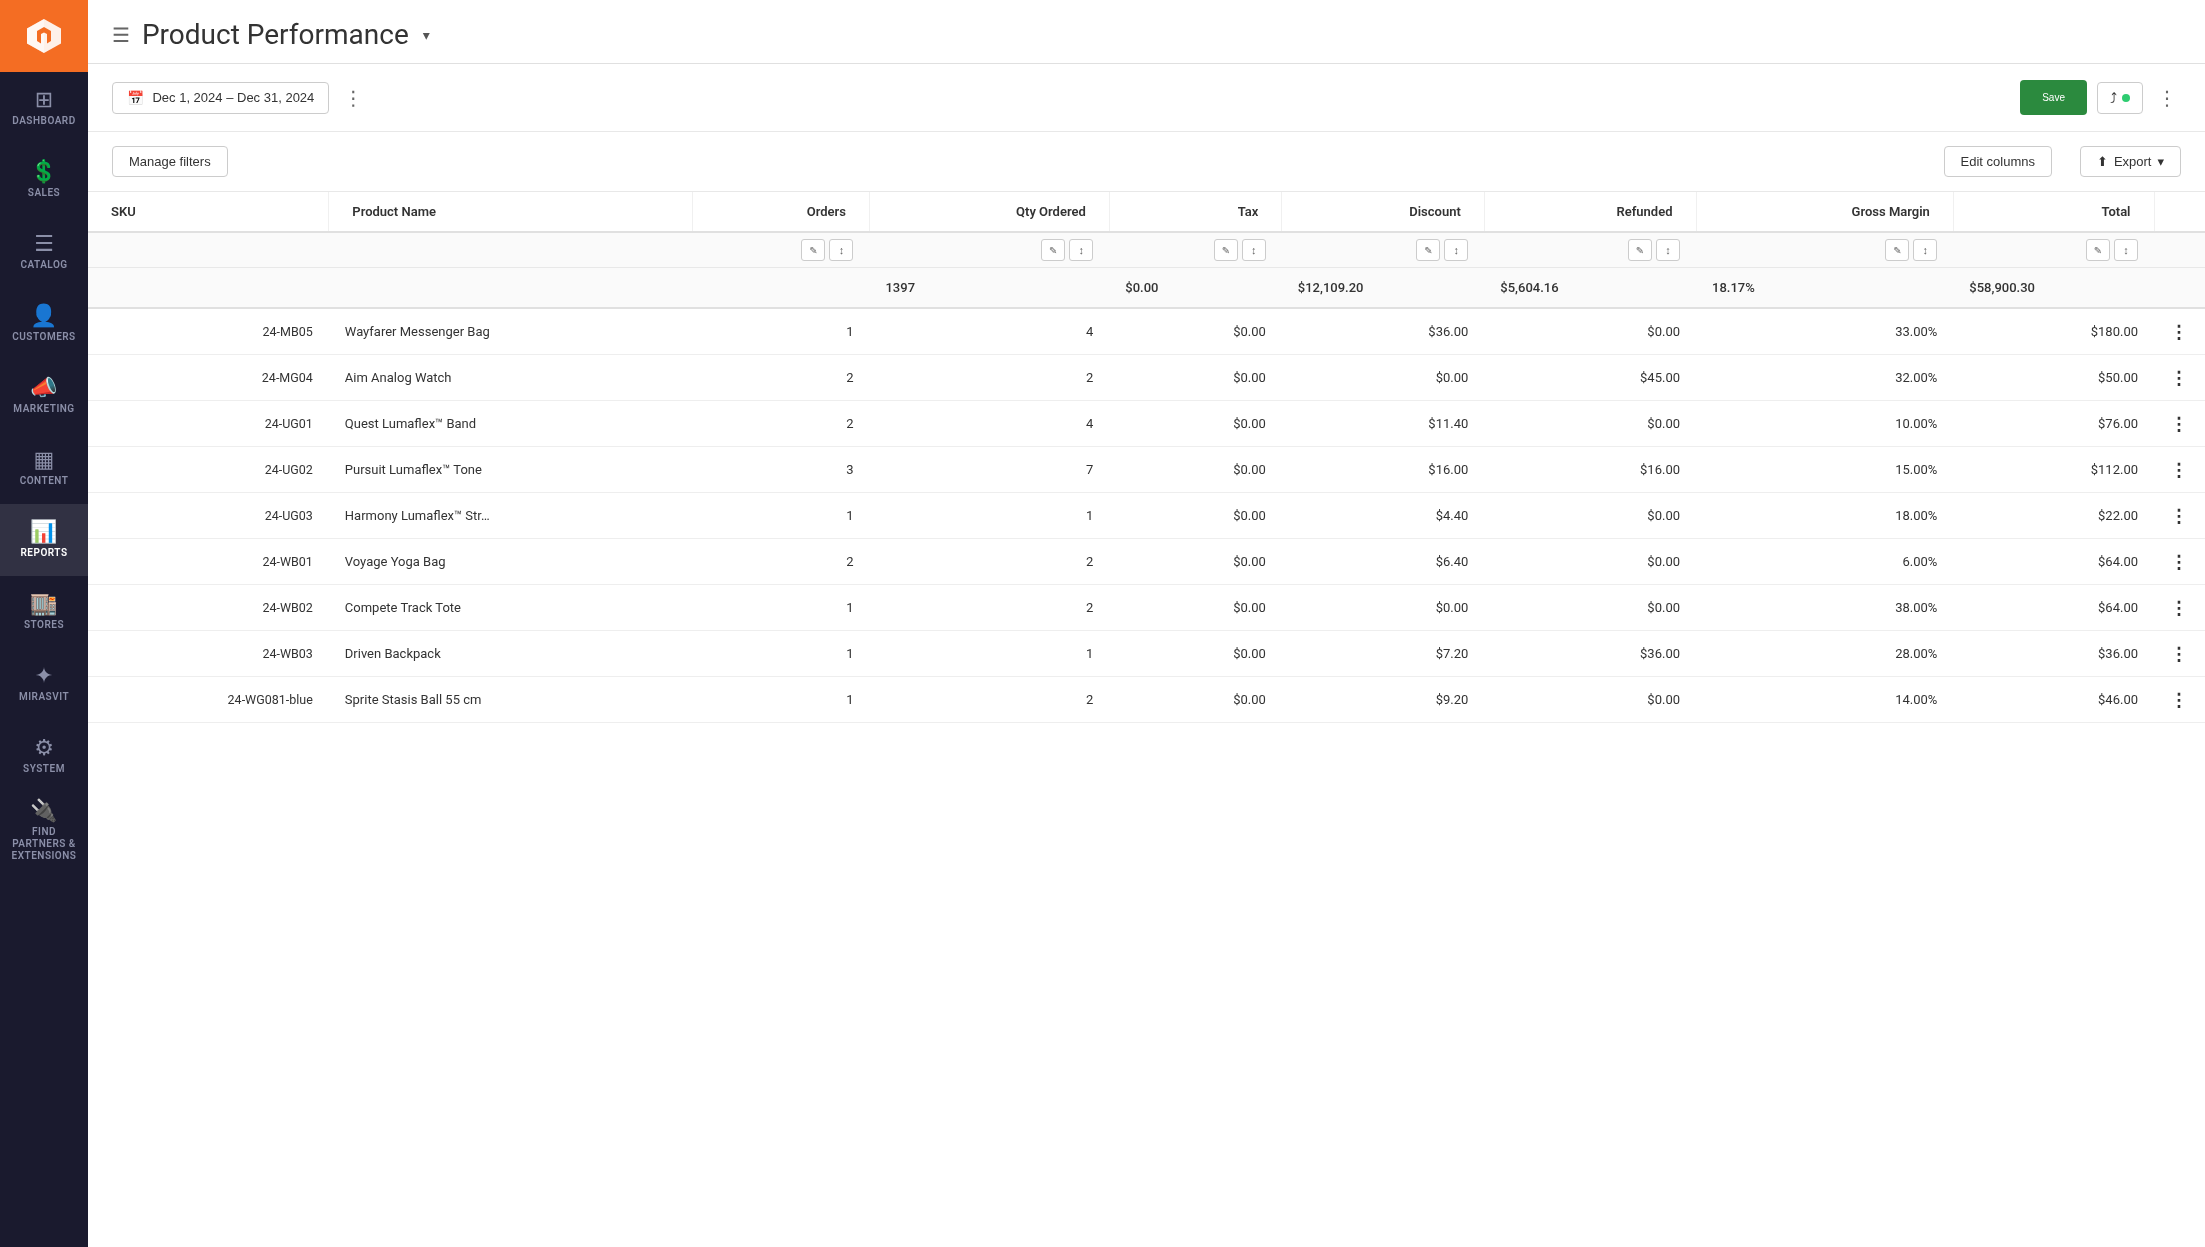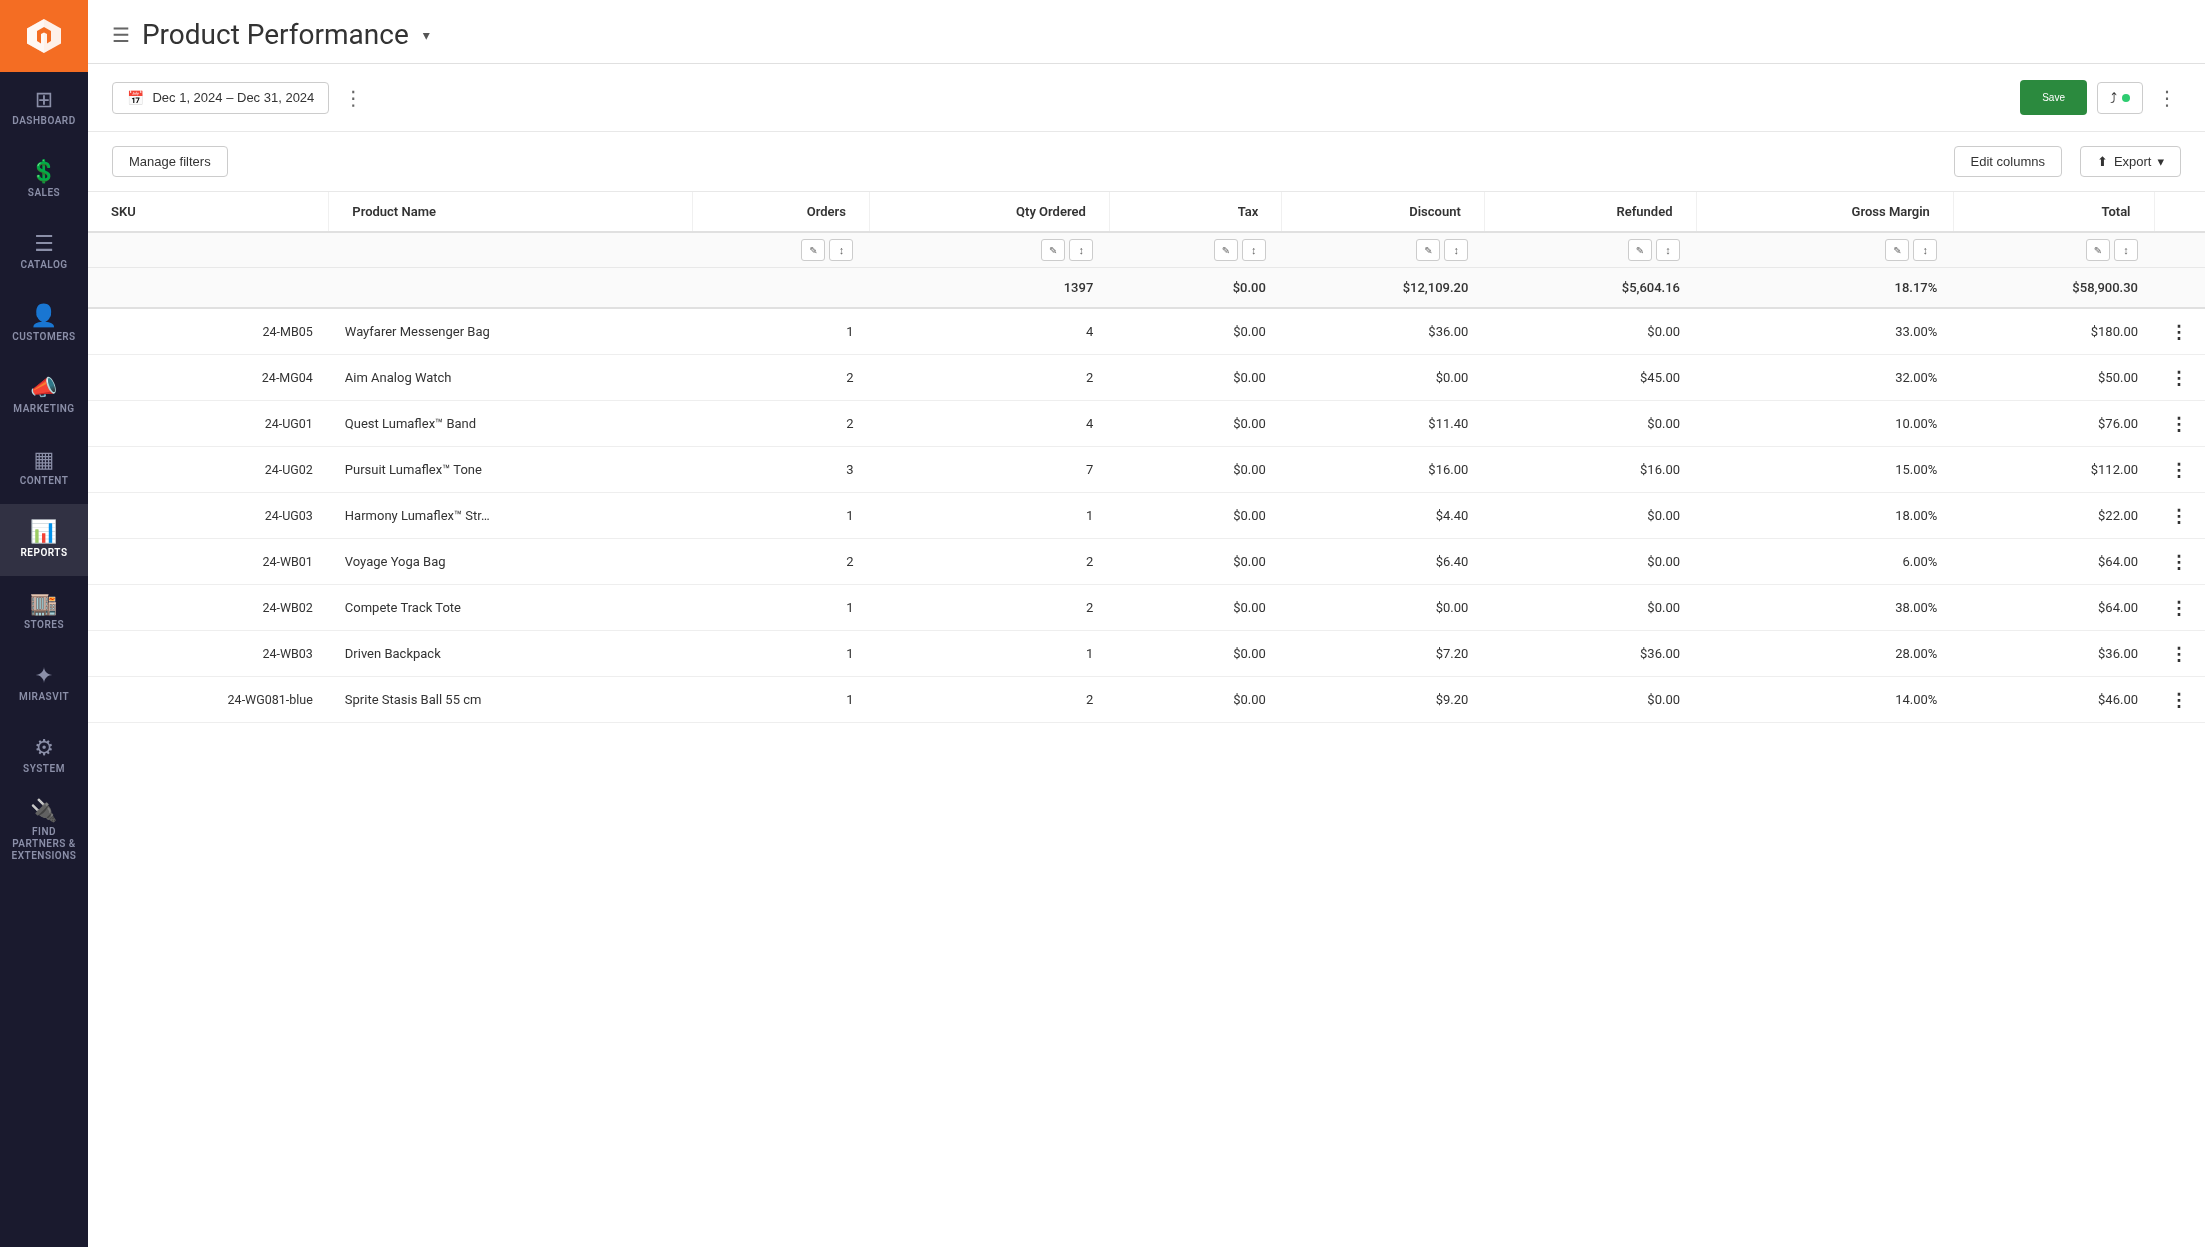--- a/index.html
+++ b/index.html
@@ -132,21 +132,21 @@
     }
     .manage-filters-btn {
       border: 1px solid #ccc;
       border-radius: 4px;
       padding: 7px 16px;
       background: #fff;
       font-size: 13px;
       cursor: pointer;
       color: #333;
     }
-    .filter-bar-right { display: flex; gap: 18px; }
+    .filter-bar-right { display: flex; gap: 28px; }
     .edit-columns-btn {
       border: 1px solid #ccc;
       border-radius: 4px;
       padding: 7px 16px;
       background: #fff;
       font-size: 13px;
       cursor: pointer;
       color: #333;
     }
     .export-btn {
@@ -216,21 +216,21 @@
     }
 
     
     .summary-row td {
       padding: 12px 16px;
       border-bottom: 2px solid #e0e0e0;
       font-weight: 500;
       color: #333;
       background: #fafafa;
     }
-    .summary-row .val-right { text-align: right; }
+    .summary-row .val-right { text-align: left; }
 
     
     tbody tr.data-row {
       border-bottom: 1px solid #eee;
     }
     tbody tr.data-row td {
       padding: 12px 16px;
       color: #333;
       vertical-align: middle;
     }

